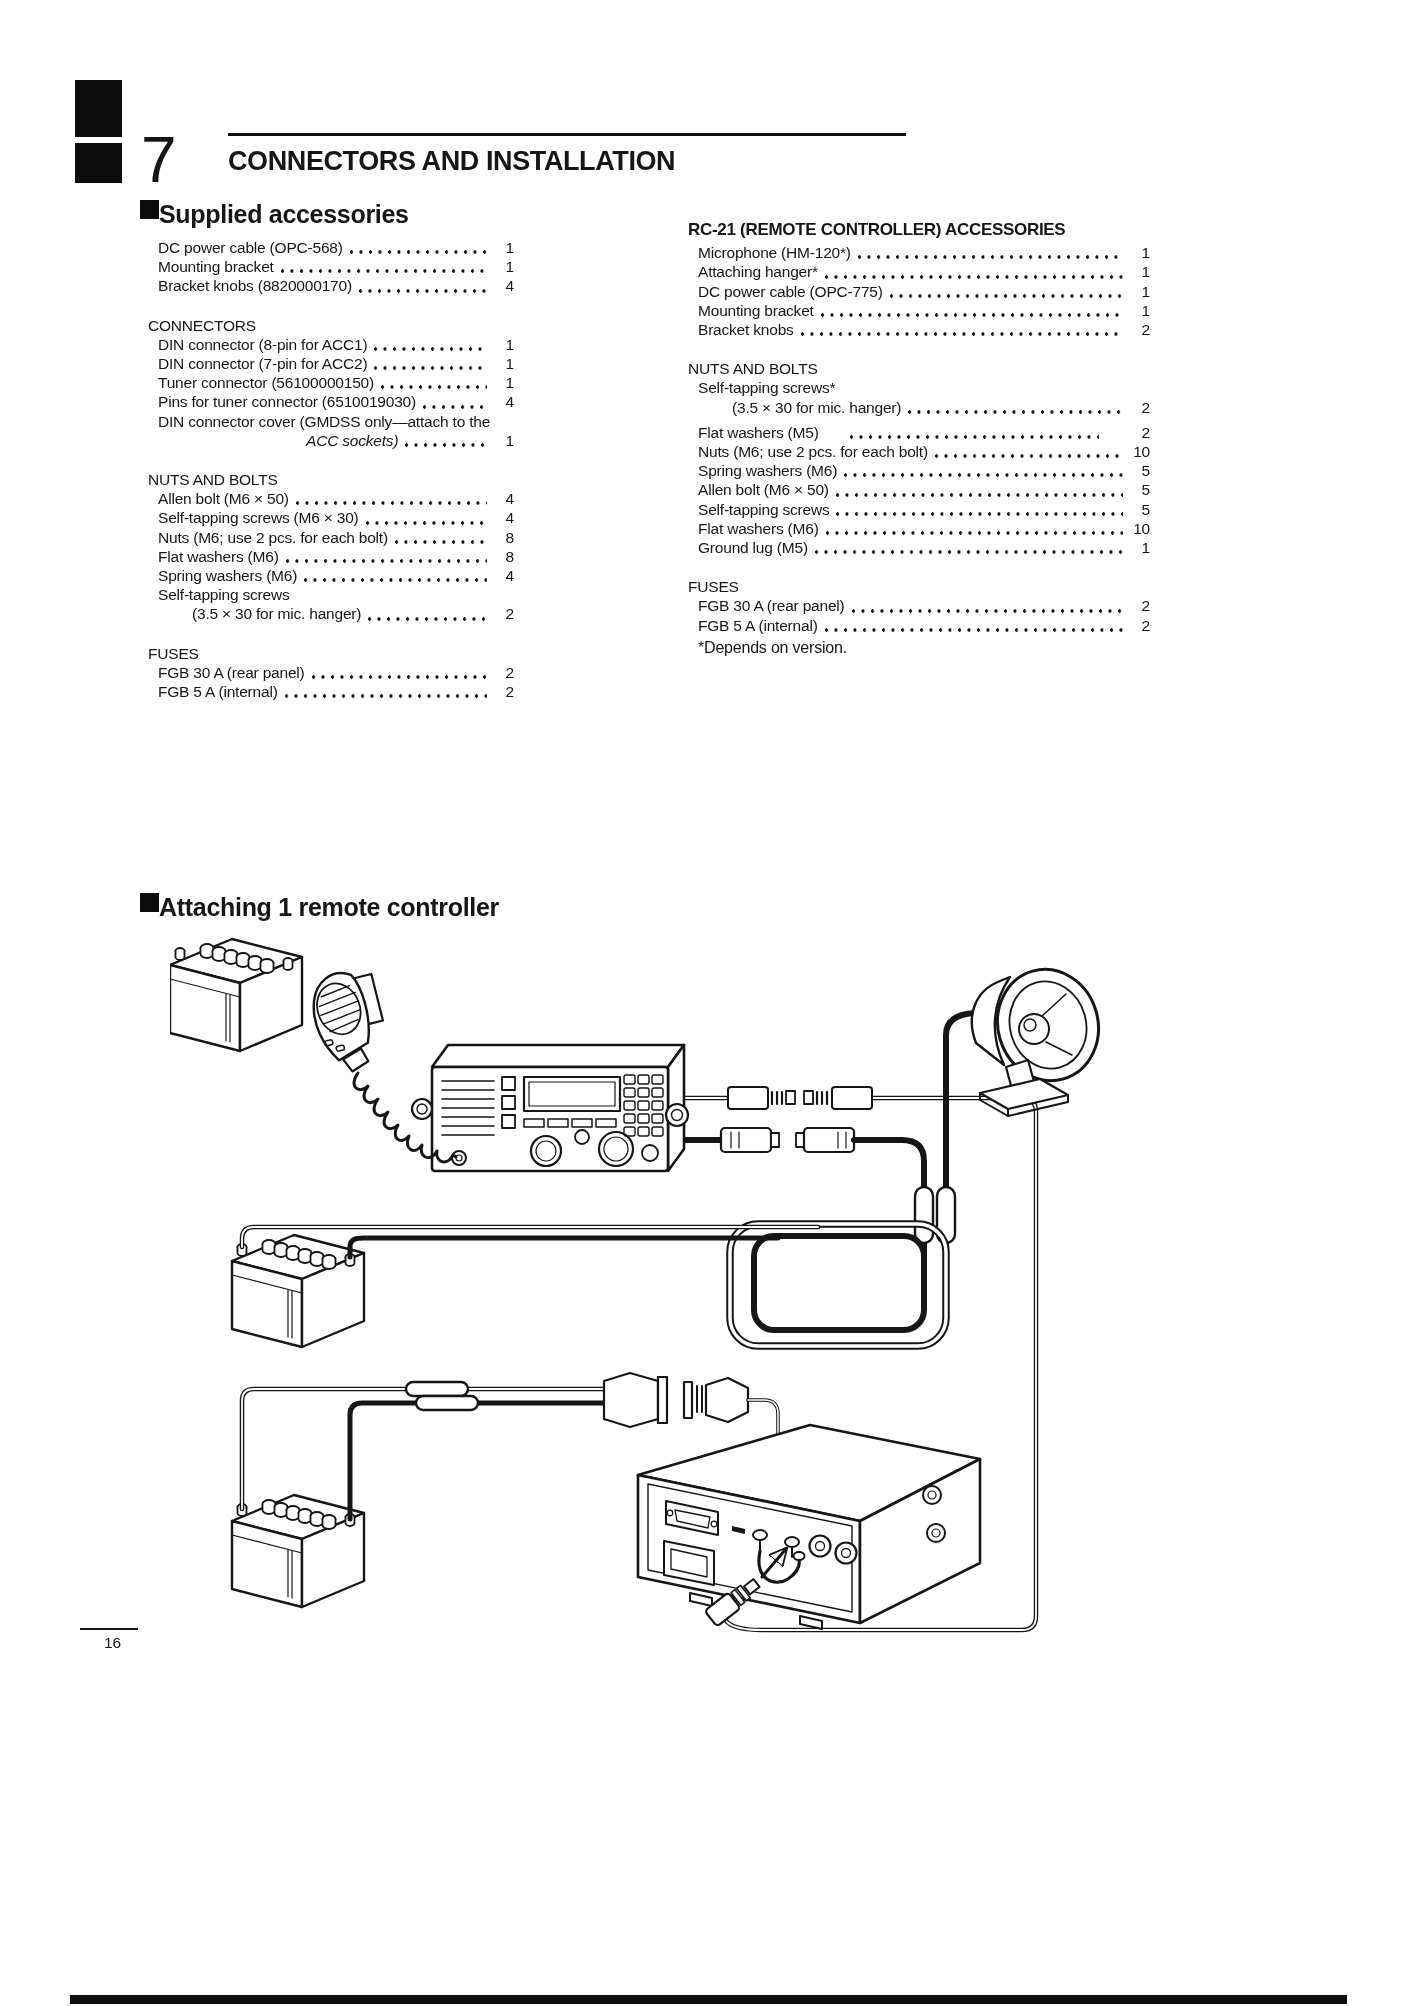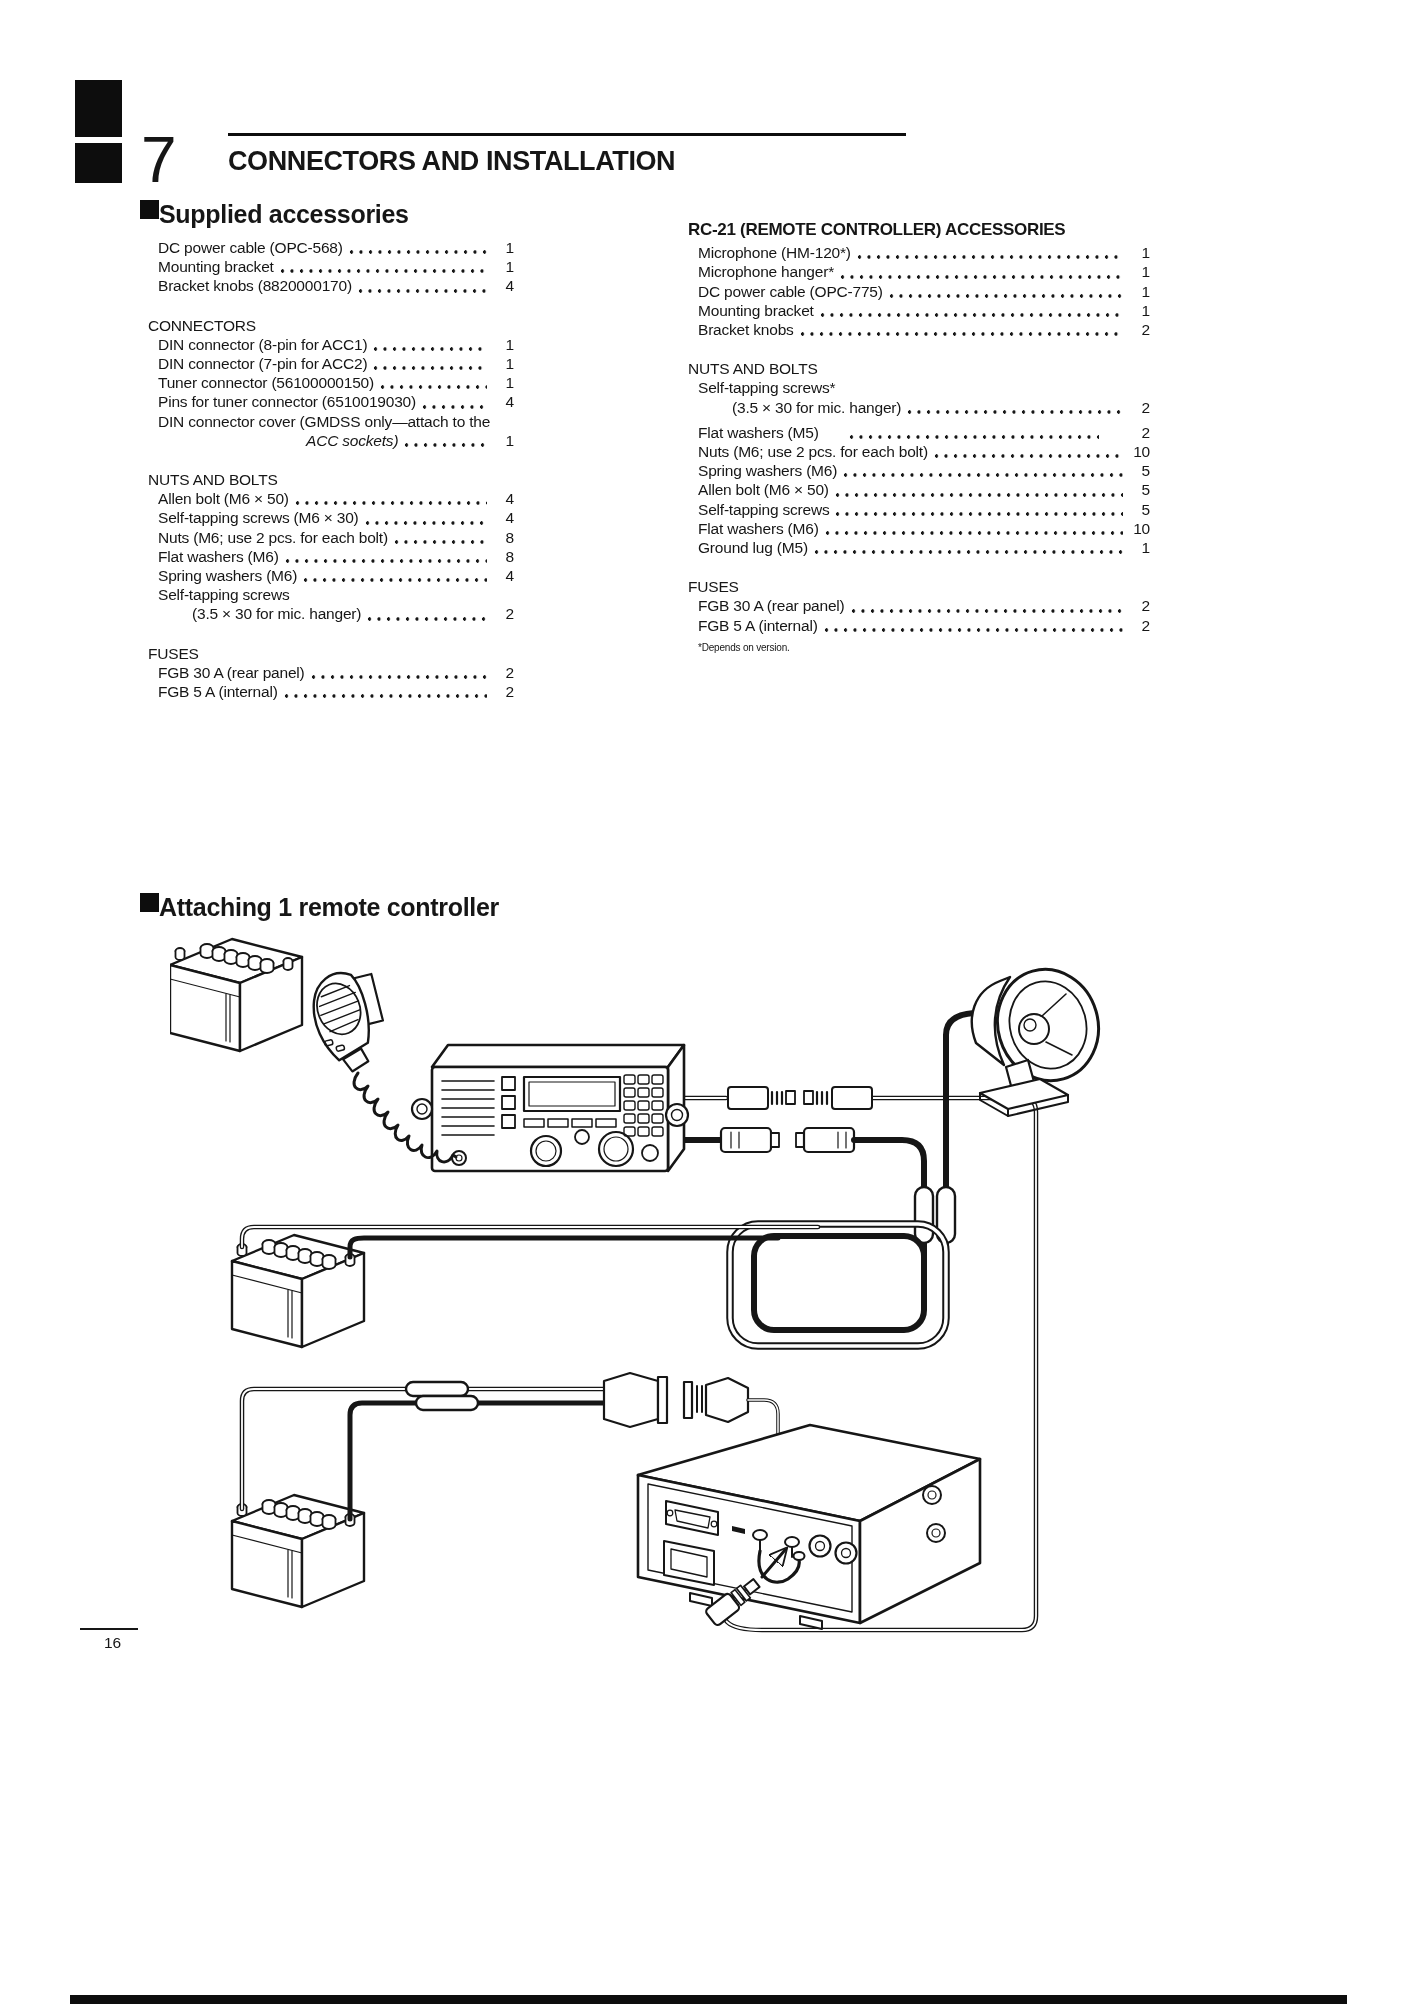--- a/index.html
+++ b/index.html
@@ -23,21 +23,21 @@
   .right-col{left:688px;top:220px;width:462px;}
   .rc-header{font-weight:bold;font-size:17px;margin-bottom:4px;letter-spacing:-0.3px;white-space:nowrap;}
   .acc-item{display:flex;align-items:baseline;padding-left:10px;white-space:nowrap;}
   .acc-item.cont{padding-left:10px;}
   .acc-group-header{margin-top:20px;}
   .gap{margin-top:6px;gap:24px;}
   .leader{flex:1 1 auto;align-self:flex-end;height:6px;margin:0 3px 2px 6px;min-width:18px;
           background-image:radial-gradient(circle at 2.5px 3px,#161616 1.5px,transparent 1.9px);
           background-size:9.5px 6px;background-repeat:repeat-x;}
   .qty{min-width:24px;text-align:right;flex:none;}
-  .footnote{font-size:10px;margin-top:3px;padding-left:10px;}
+  .footnote{font-size:16px;margin-top:3px;padding-left:10px;}
 
   
   .diagram{position:absolute;left:170px;top:935px;width:1000px;height:740px;}
   .dg path,.dg rect,.dg circle,.dg ellipse,.dg polygon,.dg line{
       stroke:#161616;fill:none;stroke-linecap:round;stroke-linejoin:round;}
   .dg .fw{fill:#ffffff;}
   .dg .fb{fill:#161616;stroke:none;}
   .dg .ws{stroke:#ffffff;}
 
   
@@ -155,21 +155,21 @@
 
   <div class="acc-col right-col">
     <div class="rc-header">RC-21 (REMOTE CONTROLLER) ACCESSORIES</div>
     <div>
         <div class="acc-item">
           <span class="acc-label">Microphone (HM-120*)</span>
           <span class="leader"></span>
           <span class="qty">1</span>
         </div>
         <div class="acc-item">
-          <span class="acc-label">Microphone hanger*</span>
+          <span class="acc-label">Attaching hanger*</span>
           <span class="leader"></span>
           <span class="qty">1</span>
         </div>
         <div class="acc-item">
           <span class="acc-label">DC power cable (OPC-775)</span>
           <span class="leader"></span>
           <span class="qty">1</span>
         </div>
         <div class="acc-item">
           <span class="acc-label">Mounting bracket</span>

